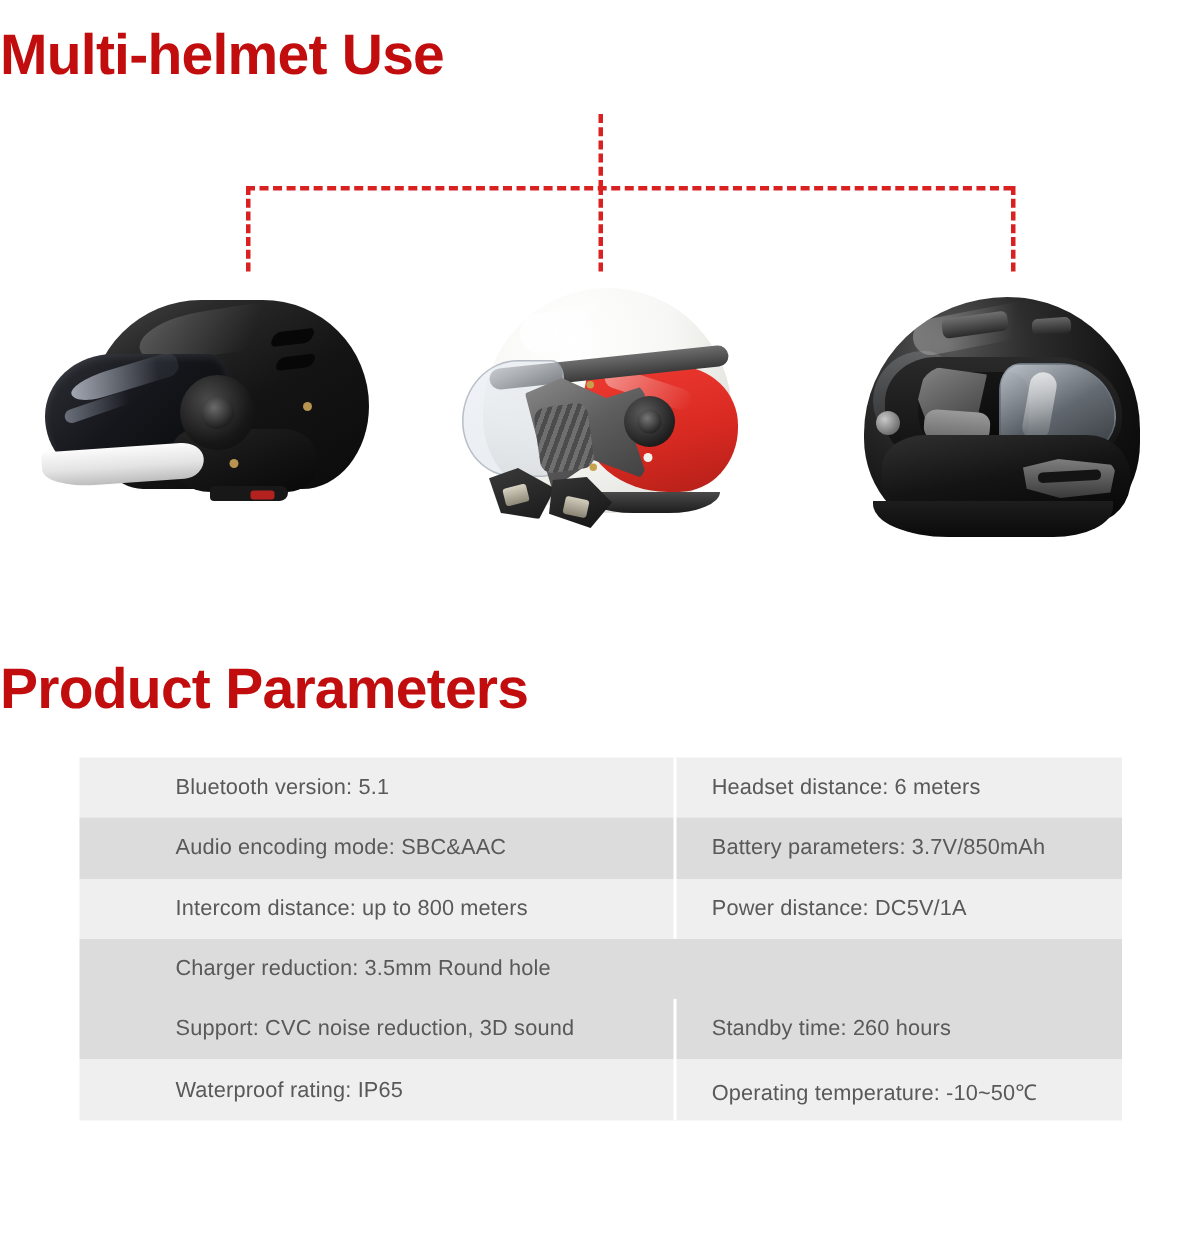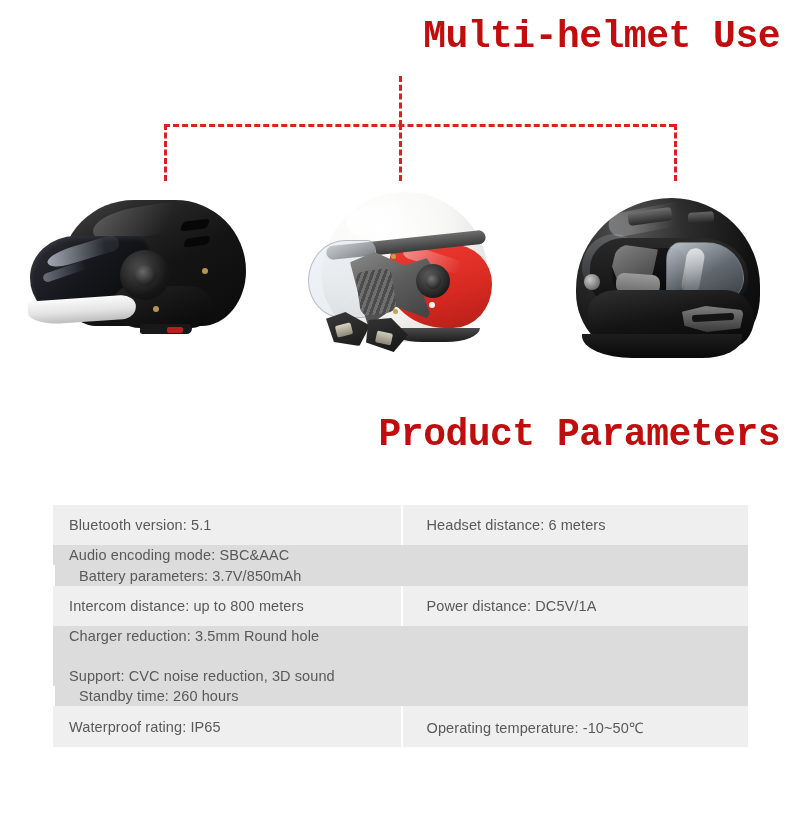--- a/index.html
+++ b/index.html
@@ -15,34 +15,34 @@
     overflow: hidden;
     font-family: "Liberation Sans", sans-serif;
     -webkit-font-smoothing: antialiased;
   }
 
   
   .section-title {
     position: absolute;
     left: 0;
     width: 780px;
-    text-align: right;
-    font-family: Liberation Mono, monospace;
+    text-align: left;
+    font-family: Liberation Sans, sans-serif;
     font-weight: bold;
     color: #c10d0d;
     letter-spacing: -0.5px;
     line-height: 1;
     white-space: nowrap;
   }
   #title-multi-helmet {
     top: 18px;
     font-size: 38px;
   }
   #title-product-parameters {
-    top: 416px;
+    top: 441px;
     font-size: 38px;
   }
 
   
   .bracket {
     position: absolute;
     left: 0;
     top: 0;
     width: 800px;
     height: 200px;
@@ -458,35 +458,35 @@
     top: 505px;
     width: 695px;
     height: 282px;
   }
   .param-row {
     display: flex;
     width: 100%;
     height: 40.3px;
   }
   .param-row.odd  { background: #efefef; }
-  .param-row.even { background: #dcdcdc; flex-direction: column; }
+  .param-row.even { background: #dcdcdc; }
 
   .param-cell {
     flex: 0 0 50%;
     box-sizing: border-box;
     display: flex;
     align-items: center;
     font-family: "Liberation Sans", sans-serif;
     font-size: 14.5px;
     color: #595959;
     letter-spacing: .1px;
     white-space: nowrap;
     overflow: hidden;
   }
-  .param-cell.left  { padding-left: 16px; }
+  .param-cell.left  { padding-left: 16px; margin-left: 48px; }
   .param-cell.right { padding-left: 24px; border-left: 2px solid #ffffff; }
 </style>
 </head>
 <body>
 
 <div class="section-title" id="title-multi-helmet">Multi-helmet Use</div>
 
 <div class="bracket">
   <div class="dash-v" id="stem-top"></div>
   <div class="dash-h" id="rail"></div>

